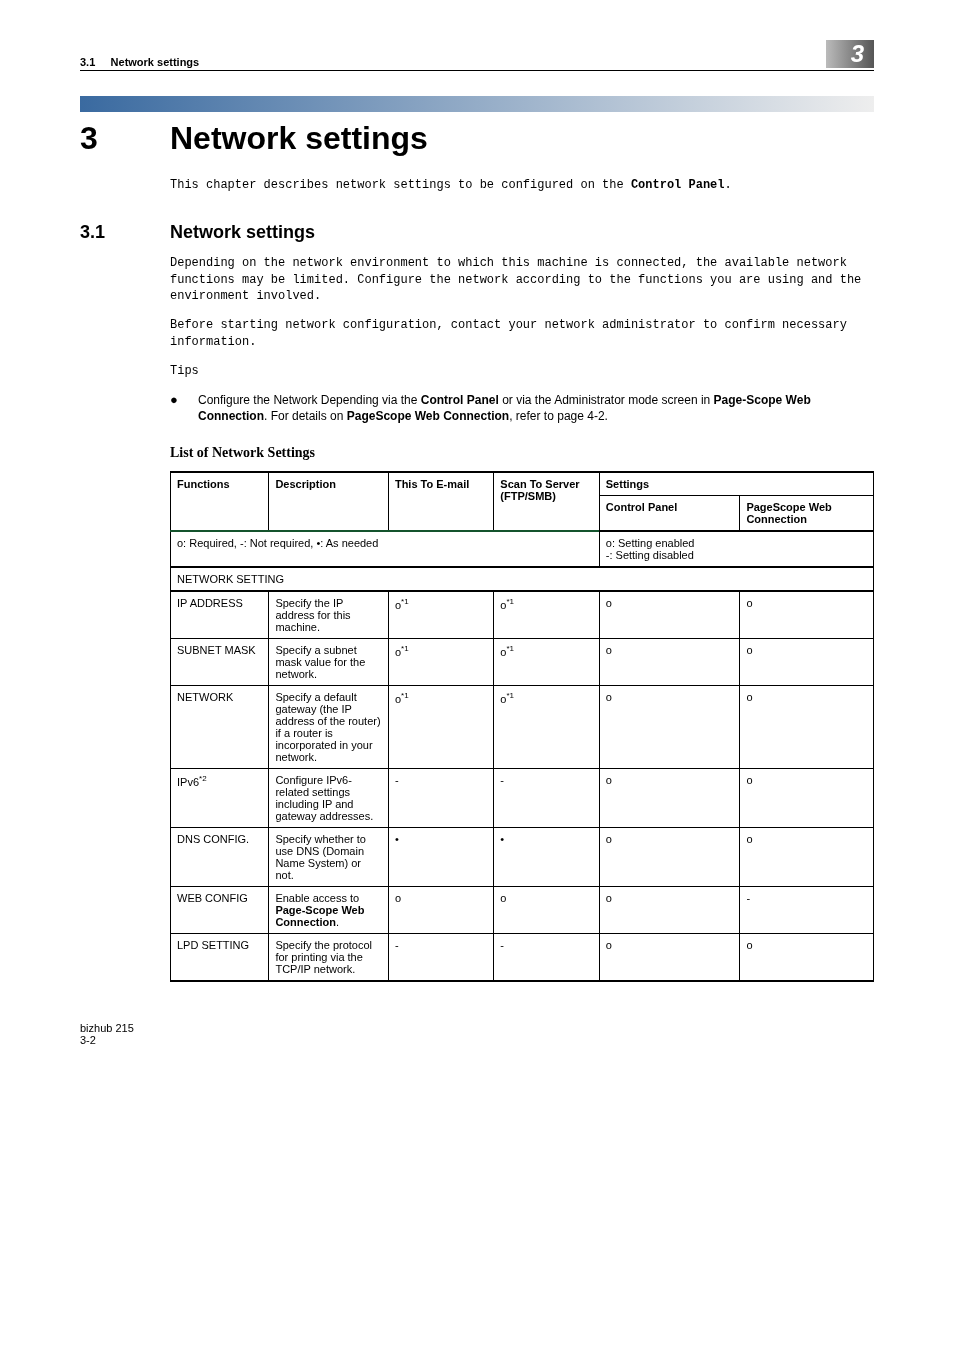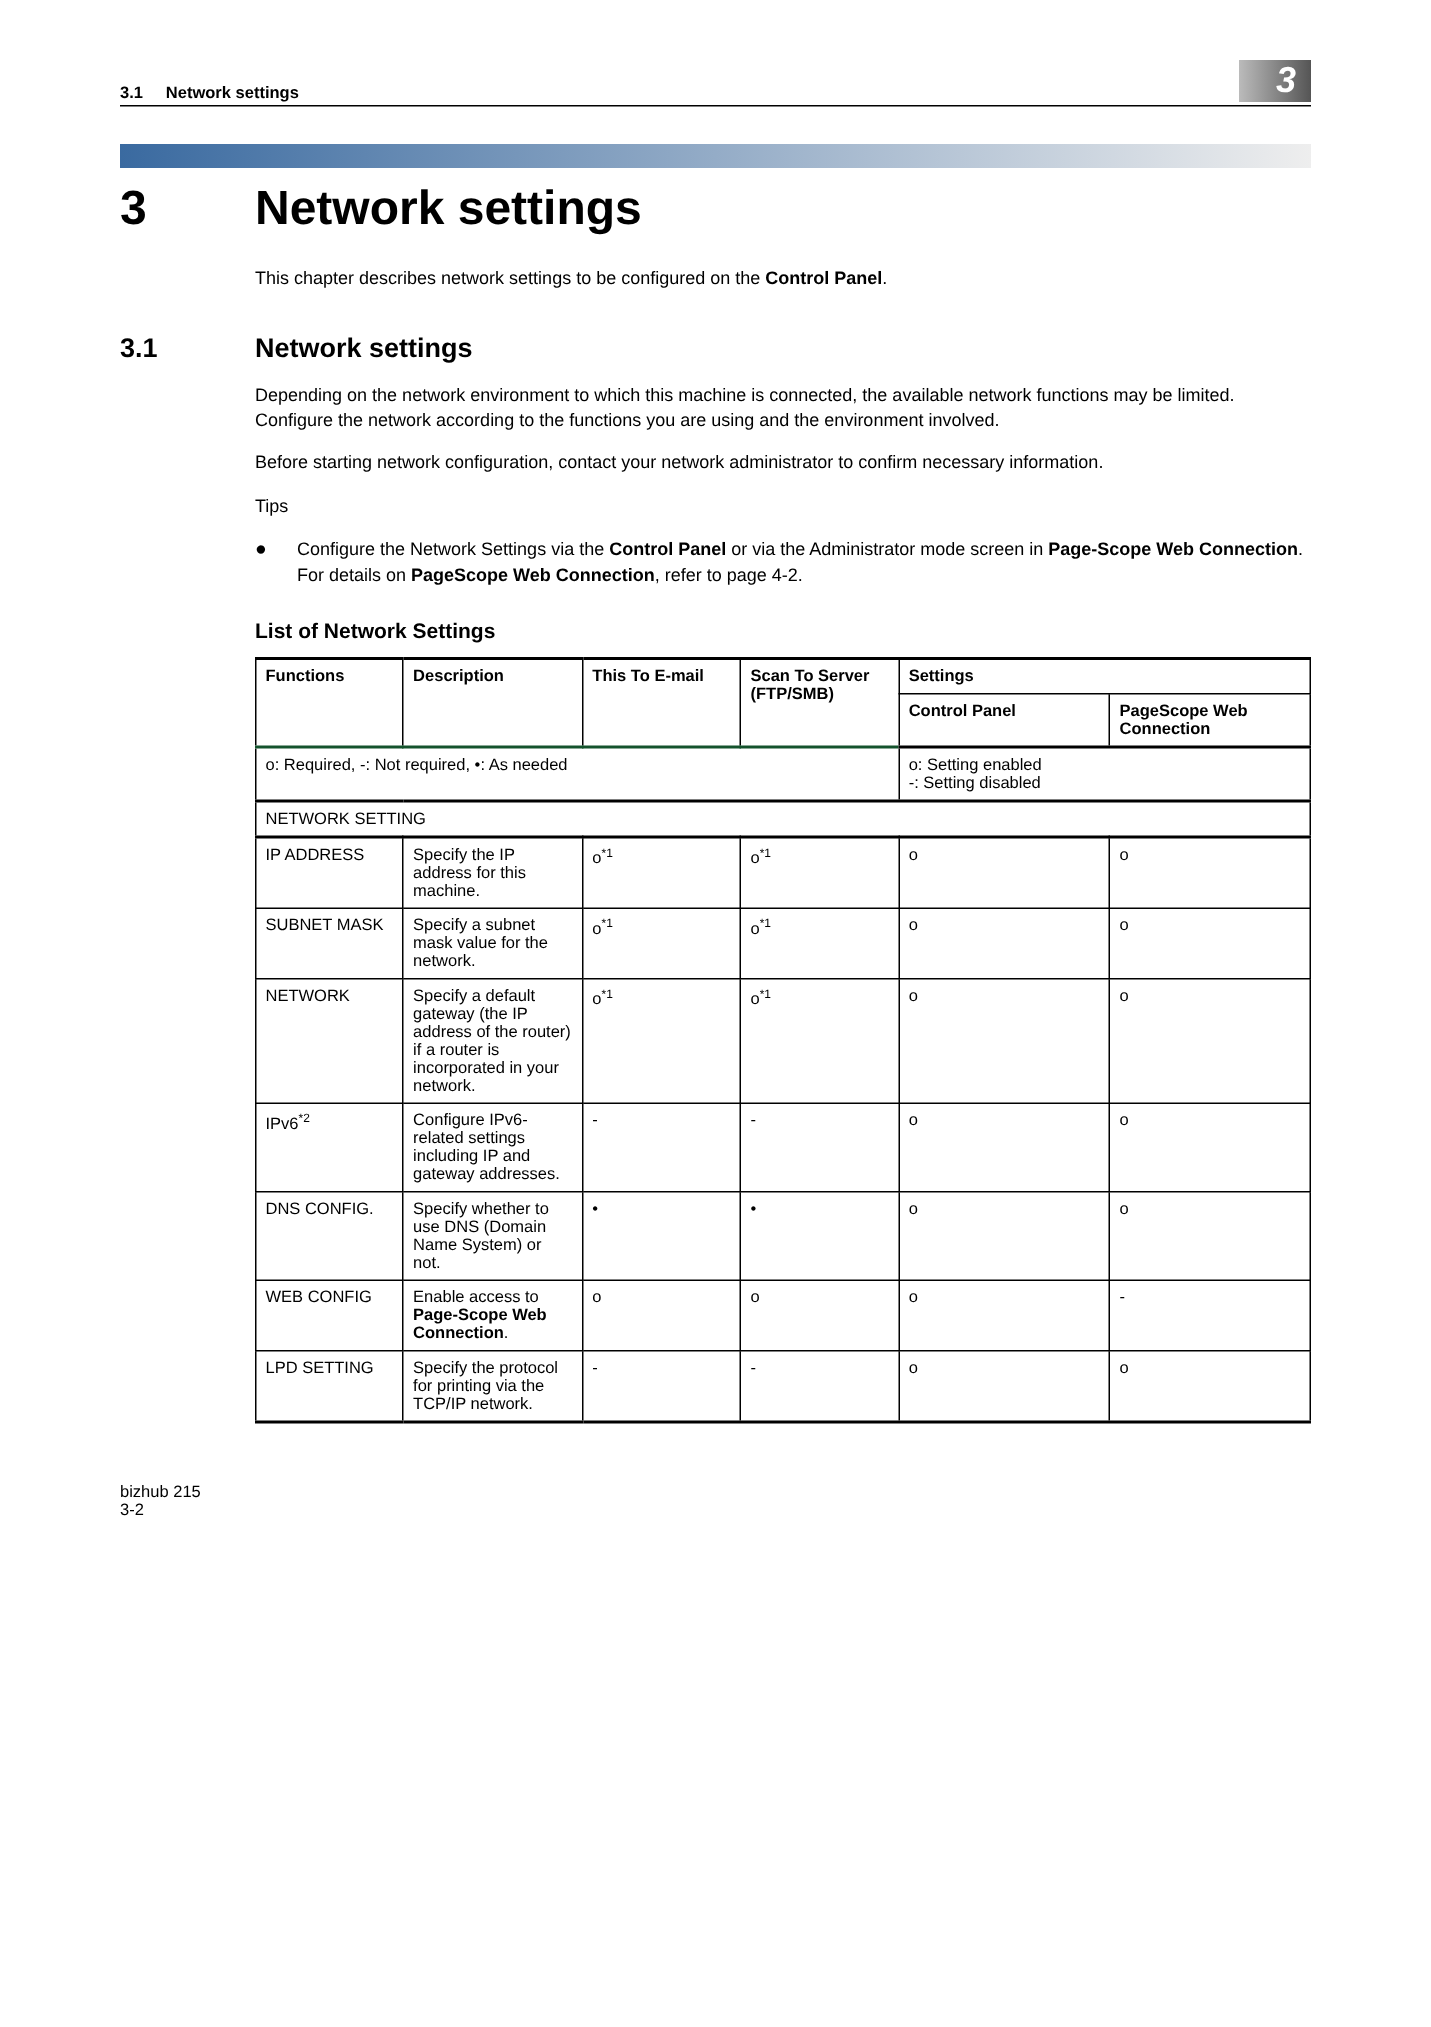--- a/index.html
+++ b/index.html
@@ -50,20 +50,21 @@
   }
   .chapter-title {
     font-size: 32px;
     font-weight: bold;
   }
   .body-text {
     margin-left: 90px;
     font-size: 12px;
     line-height: 1.4;
     margin-bottom: 12px;
+    font-family: Liberation Mono, monospace;
   }
   .section-title-row {
     display: flex;
     align-items: baseline;
     margin-top: 28px;
     margin-bottom: 12px;
   }
   .section-num {
     font-size: 18px;
     font-weight: bold;
@@ -79,20 +80,21 @@
     margin-bottom: 12px;
   }
   .bullet-row .bullet { width: 28px; font-size: 13px; }
   .bullet-row .txt { flex: 1; font-size: 12px; line-height: 1.4; }
   .subheading {
     margin-left: 90px;
     font-size: 14px;
     font-weight: bold;
     margin-top: 20px;
     margin-bottom: 10px;
+    font-family: Liberation Serif, serif;
   }
   table.settings {
     margin-left: 90px;
     border-collapse: collapse;
     width: calc(100% - 90px);
     font-size: 11px;
   }
   table.settings th, table.settings td {
     border-left: 1px solid #000;
     border-right: 1px solid #000;
@@ -155,21 +157,21 @@
   <div class="section-title">Network settings</div>
 </div>
 
 <p class="body-text">Depending on the network environment to which this machine is connected, the available network functions may be limited. Configure the network according to the functions you are using and the environment involved.</p>
 <p class="body-text">Before starting network configuration, contact your network administrator to confirm necessary information.</p>
 <p class="body-text">Tips</p>
 
 <div class="bullet-row">
   <div class="bullet">●</div>
   <div class="txt">
-    <span>Configure the Network Settings via the </span><b>Control Panel</b><span> or via the Administrator mode screen in </span><b>Page-Scope Web Connection</b><span>. For details on </span><b>PageScope Web Connection</b><span>, refer to page 4-2.</span>
+    <span>Configure the Network Depending via the </span><b>Control Panel</b><span> or via the Administrator mode screen in </span><b>Page-Scope Web Connection</b><span>. For details on </span><b>PageScope Web Connection</b><span>, refer to page 4-2.</span>
   </div>
 </div>
 
 <div class="subheading">List of Network Settings</div>
 
 <table class="settings">
   <thead>
     <tr class="hdr-top outer-top">
       <th rowspan="2" style="width:14%">Functions</th>
       <th rowspan="2" style="width:17%">Description</th>

